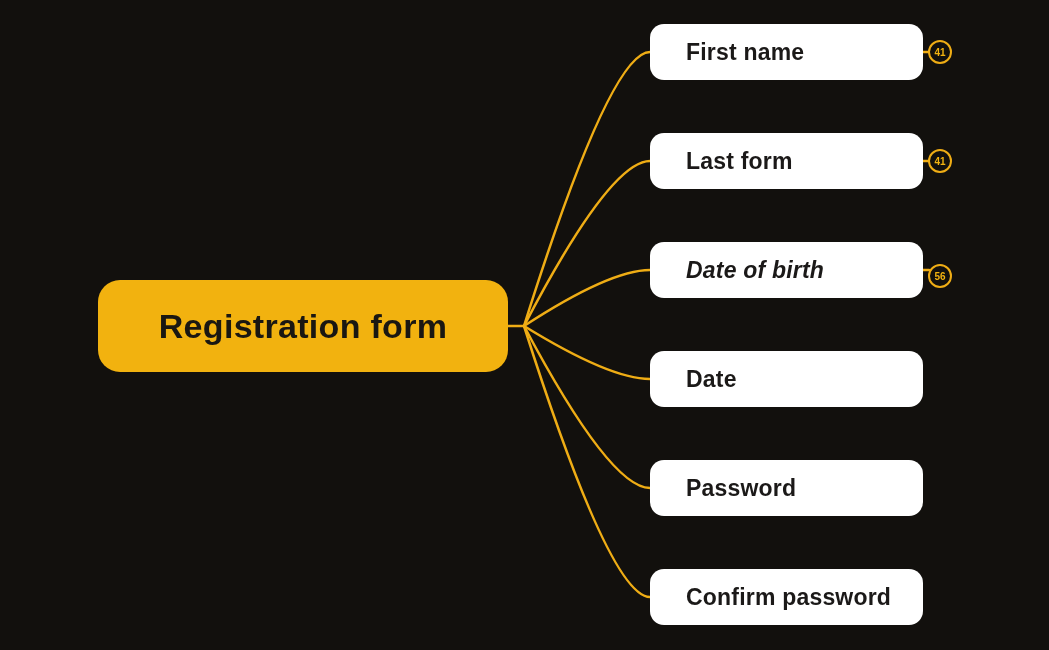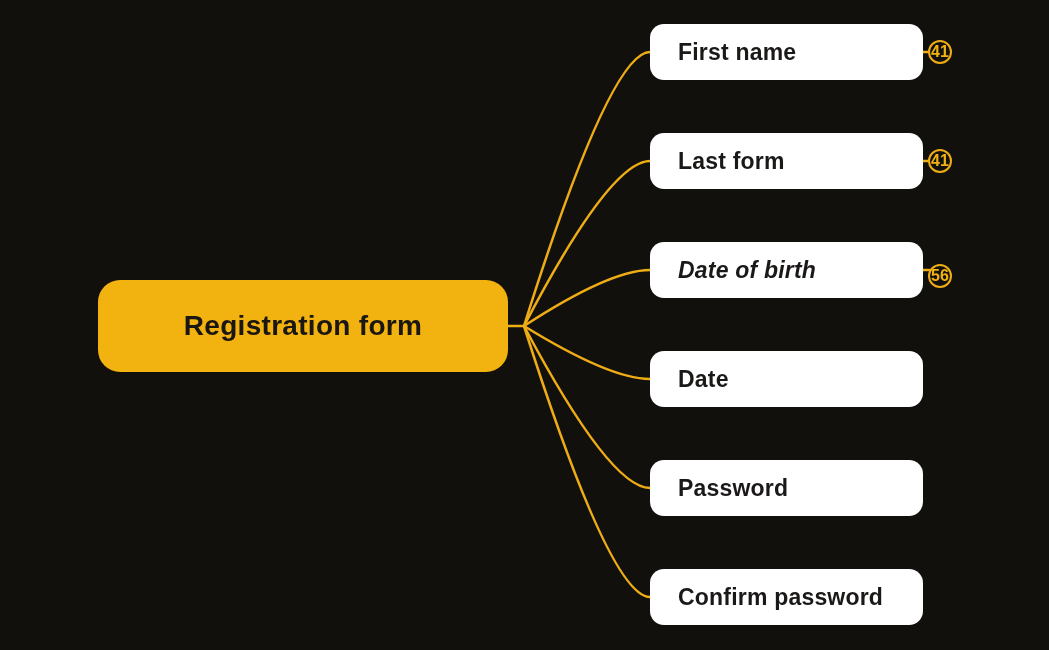--- a/index.html
+++ b/index.html
@@ -37,36 +37,36 @@
     height: 92px;
     background: #F2B20F;
     border-radius: 22px;
     display: flex;
     align-items: center;
     justify-content: center;
     box-sizing: border-box;
     cursor: pointer;
   }
   .root-node .root-label {
-    font-size: 28px;
+    font-size: 34px;
     font-weight: 700;
     letter-spacing: 0.3px;
     color: #1A1712;
   }
   .child-node {
     position: absolute;
     left: 650px;
     width: 273px;
     height: 56px;
     background: #FFFFFF;
     border-radius: 14px;
     display: flex;
     align-items: center;
     box-sizing: border-box;
-    padding-left: 28px;
+    padding-left: 36px;
     cursor: pointer;
   }
   .child-node .node-label {
     font-size: 23px;
     font-weight: 600;
     letter-spacing: 0.2px;
     color: #1B1918;
   }
   .node-1 { top: 24px; }
   .node-2 { top: 133px; }
@@ -76,21 +76,21 @@
   .node-6 { top: 569px; }
   .badge {
     position: absolute;
     left: 928px;
     width: 24px;
     height: 24px;
     border: 2px solid #EFAD15;
     border-radius: 50%;
     background: #12100D;
     color: #F2B20F;
-    font-size: 16px;
+    font-size: 10px;
     font-weight: 600;
     display: flex;
     align-items: center;
     justify-content: center;
     box-sizing: border-box;
     cursor: pointer;
   }
   .badge-1 { top: 40px; }
   .badge-2 { top: 149px; }
   .badge-3 { top: 264px; text-align: center; }

